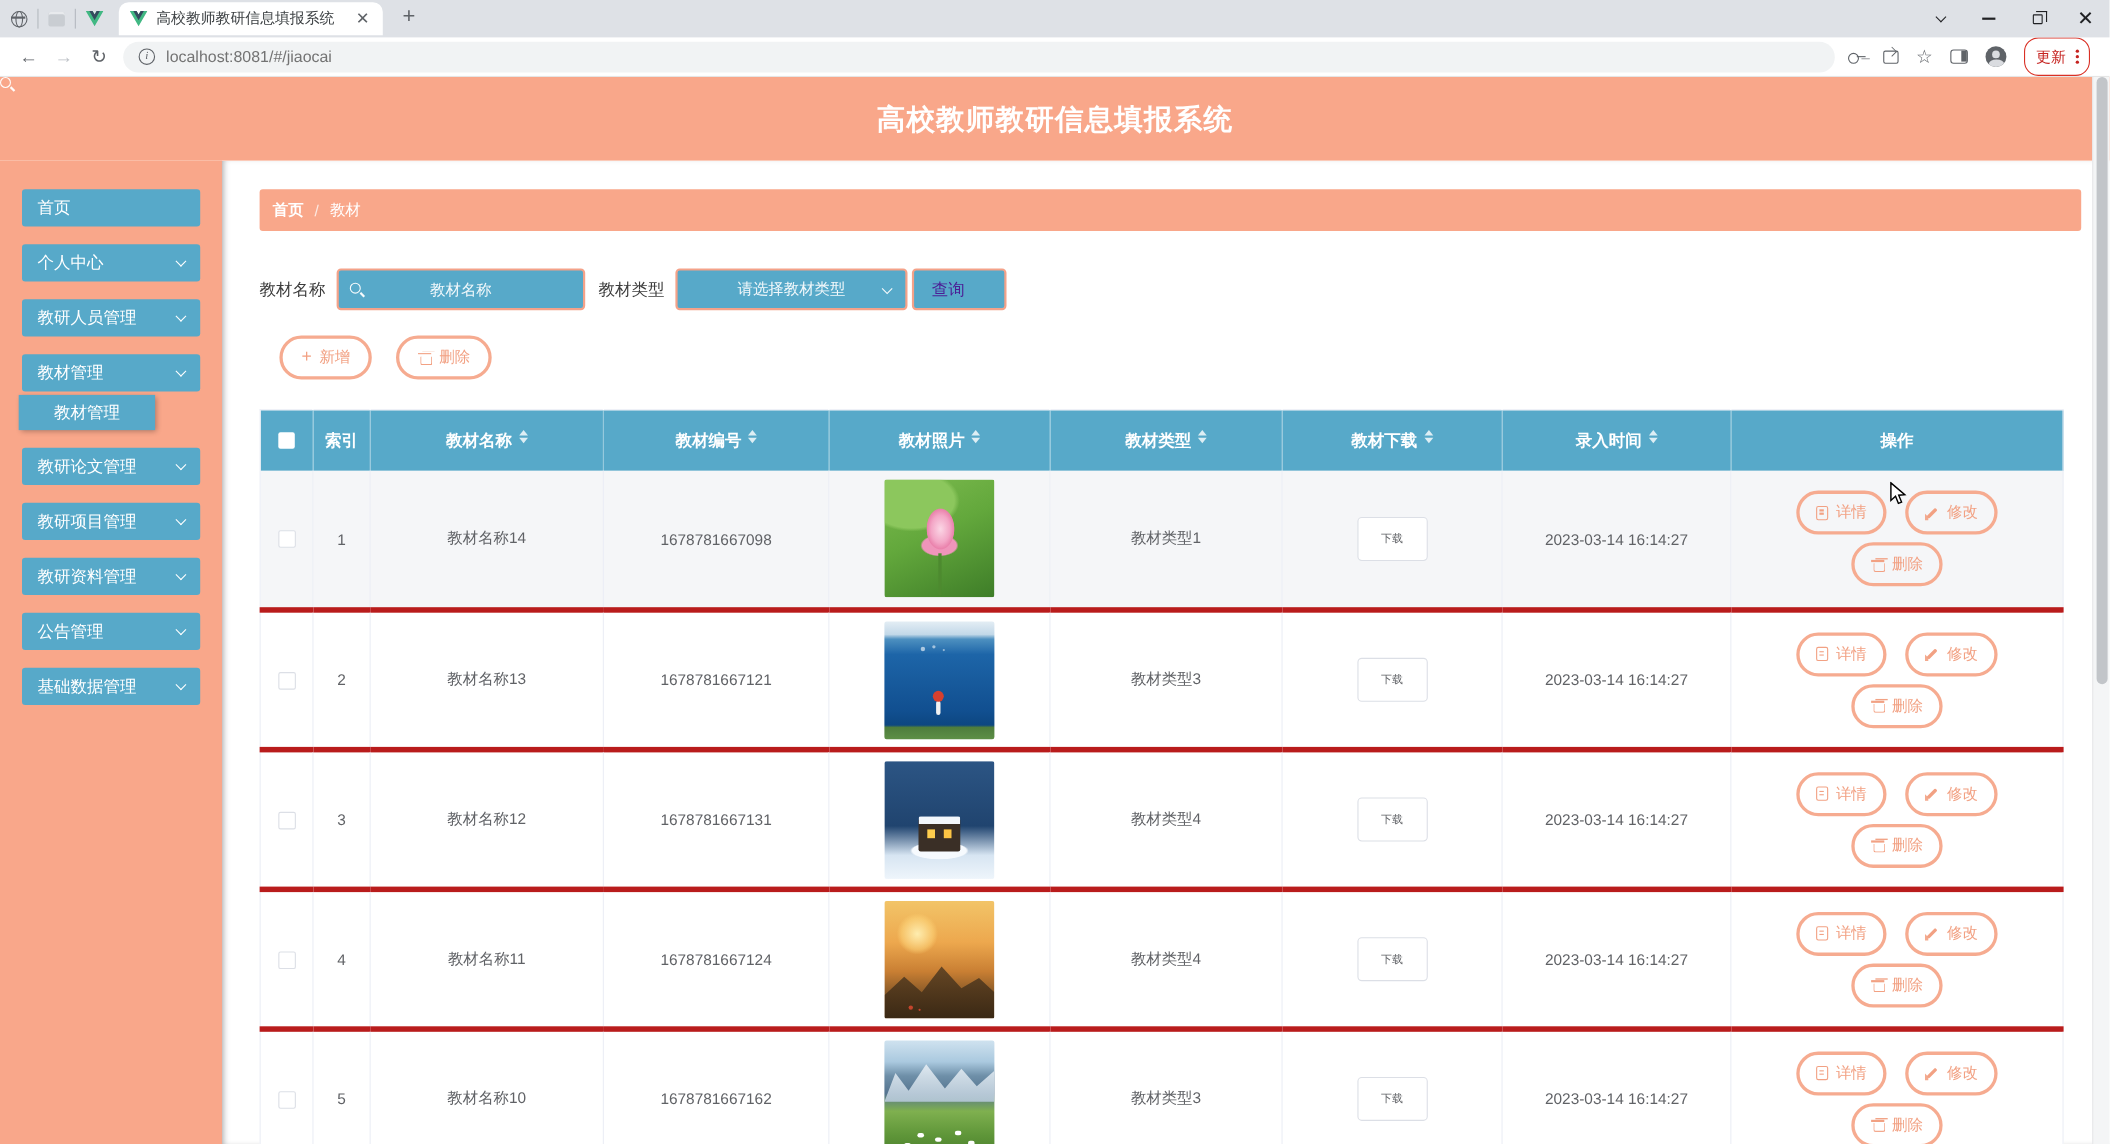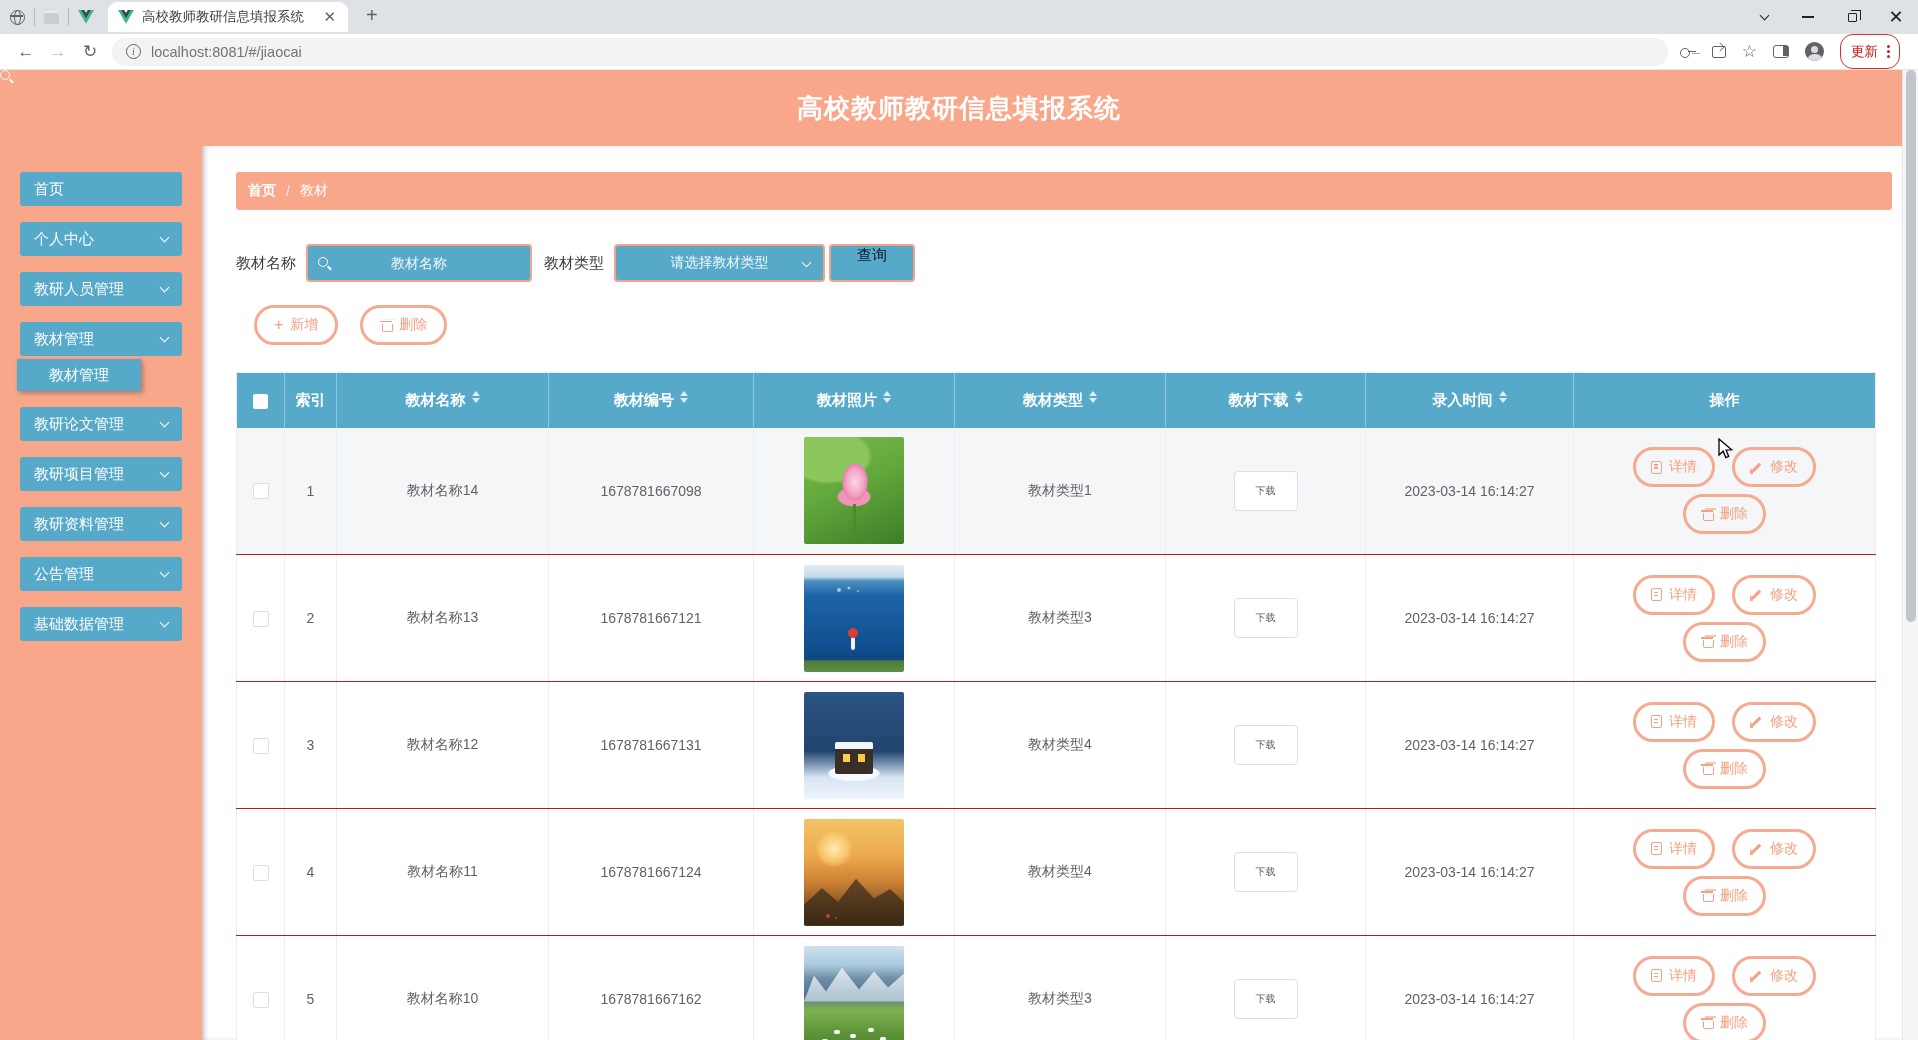--- a/index.html
+++ b/index.html
@@ -75,21 +75,21 @@
   .search-row { display:flex; align-items:center; height:40px; margin-bottom:22px; }
   .f-label { font-size:15px; color:#3c3c3c; margin-right:10px; }
   .inp { width:226px; height:38px; background:#57a9c9; border:2px solid #f4a289; border-radius:4px; display:flex; align-items:center; position:relative; margin-right:12px; }
   .inp input { flex:1; border:none; outline:none; background:transparent; color:#fff; font-size:14px; text-align:center; font-family:inherit; }
   .inp input::placeholder { color:rgba(255,255,255,.92); }
   .mag { position:absolute; left:10px; top:11px; width:14px; height:14px; }
   .mag::before { content:""; position:absolute; left:0; top:0; width:8px; height:8px; border:1.7px solid rgba(255,255,255,.95); border-radius:50%; }
   .mag::after { content:""; position:absolute; left:9px; top:10px; width:5px; height:1.7px; background:rgba(255,255,255,.95); transform:rotate(45deg); }
   .sel { width:211px; height:38px; background:#57a9c9; border:2px solid #f4a289; border-radius:4px; display:flex; align-items:center; justify-content:center; position:relative; color:rgba(255,255,255,.92); font-size:14px; margin-right:4px; }
   .sel .chev { border-color:rgba(255,255,255,.95); position:absolute; right:13px; top:16px; }
-  .query-btn { width:86px; height:38px; background:#57a9c9; border:2px solid #f4a289; border-radius:4px; color:#0f172a; font-size:15px; display:flex; align-items:center; justify-content:center; gap:7px;flex-direction:column; }
+  .query-btn { width:86px; height:38px; background:#57a9c9; border:2px solid #f4a289; border-radius:4px; color:#4c1d95; font-size:15px; display:flex; align-items:center; justify-content:center; gap:7px; }
   .query-btn .mag { position:static; width:13px; height:13px; }
 
   .btn-row { display:flex; align-items:center; height:40px; margin-bottom:27px; }
   .pill-btn { height:40px; border:3px solid #f6ab90; border-radius:21px; background:#fff; color:#f2a183; font-size:14px; display:inline-flex; align-items:center; justify-content:center; gap:7px; padding:0 17px; }
   .btn-add { margin-left:18px; }
   .btn-del { margin-left:22px; }
   .plus { font-size:16px; line-height:1; margin-top:-1px; }
 
   
   .i-trash { position:relative; display:inline-block; width:12px; height:13px; }
@@ -103,21 +103,21 @@
 
   
   .tbl { width:1640px; border-collapse:collapse; table-layout:fixed; background:#fff; border:1px solid #ebeef5; }
   .tbl th { height:55px; background:#57a9c9; color:#fff; font-size:15px; font-weight:600; border-right:1px solid rgba(255,255,255,.35); }
   .tbl th:last-child { border-right:none; }
   .th-wrap { display:inline-flex; align-items:flex-start; }
   .sort { display:inline-flex; flex-direction:column; gap:2.5px; margin-left:6px; }
   .sort i { display:block; width:0; height:0; border-left:4.5px solid transparent; border-right:4.5px solid transparent; }
   .sort .up { border-bottom:5.5px solid rgba(255,255,255,.8); }
   .sort .dn { border-top:5.5px solid rgba(255,255,255,.8); }
-  .tbl td { height:127px; border-right:1px solid #ebeef5; border-bottom:1px solid #b91c1c; text-align:center; font-size:14px; color:#606266;margin-top:12px; }
+  .tbl td { height:127px; border-right:1px solid #ebeef5; border-bottom:5px solid #b91c1c; text-align:center; font-size:14px; color:#606266;margin-top:12px; }
   .tbl tr.hover td { background:#f5f6f8; }
   .cb { display:inline-block; width:16px; height:16px; border:1px solid #dcdfe6; border-radius:2px; background:#fff; vertical-align:middle; }
   .cb-head { display:inline-block; width:15px; height:15px; background:#fff; border-radius:2px; vertical-align:middle; }
   .dl-btn { width:64px; height:40px; background:#fff; border:1px solid #dcdfe6; border-radius:4px; color:#606266; font-size:10px; font-family:inherit; }
   .act-wrap { display:flex; flex-direction:column; align-items:center; gap:7px; }
   .act-line { display:flex; gap:17px; }
   .pill-sm { height:40px; border:3px solid #f6ab90; border-radius:21px; background:transparent; color:#f2a183; font-size:14px; display:inline-flex; align-items:center; gap:7px; padding:0 15px; font-family:inherit; }
 
   
   .photo { width:100px; height:107px; margin:0 auto; position:relative; overflow:hidden; border-radius:2px; }

